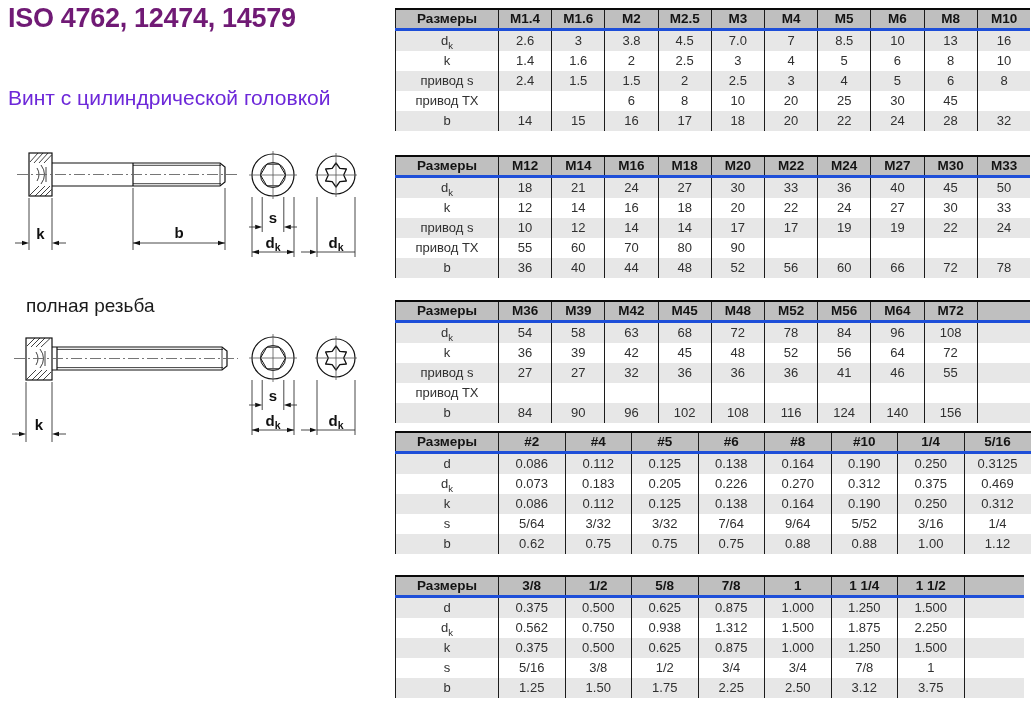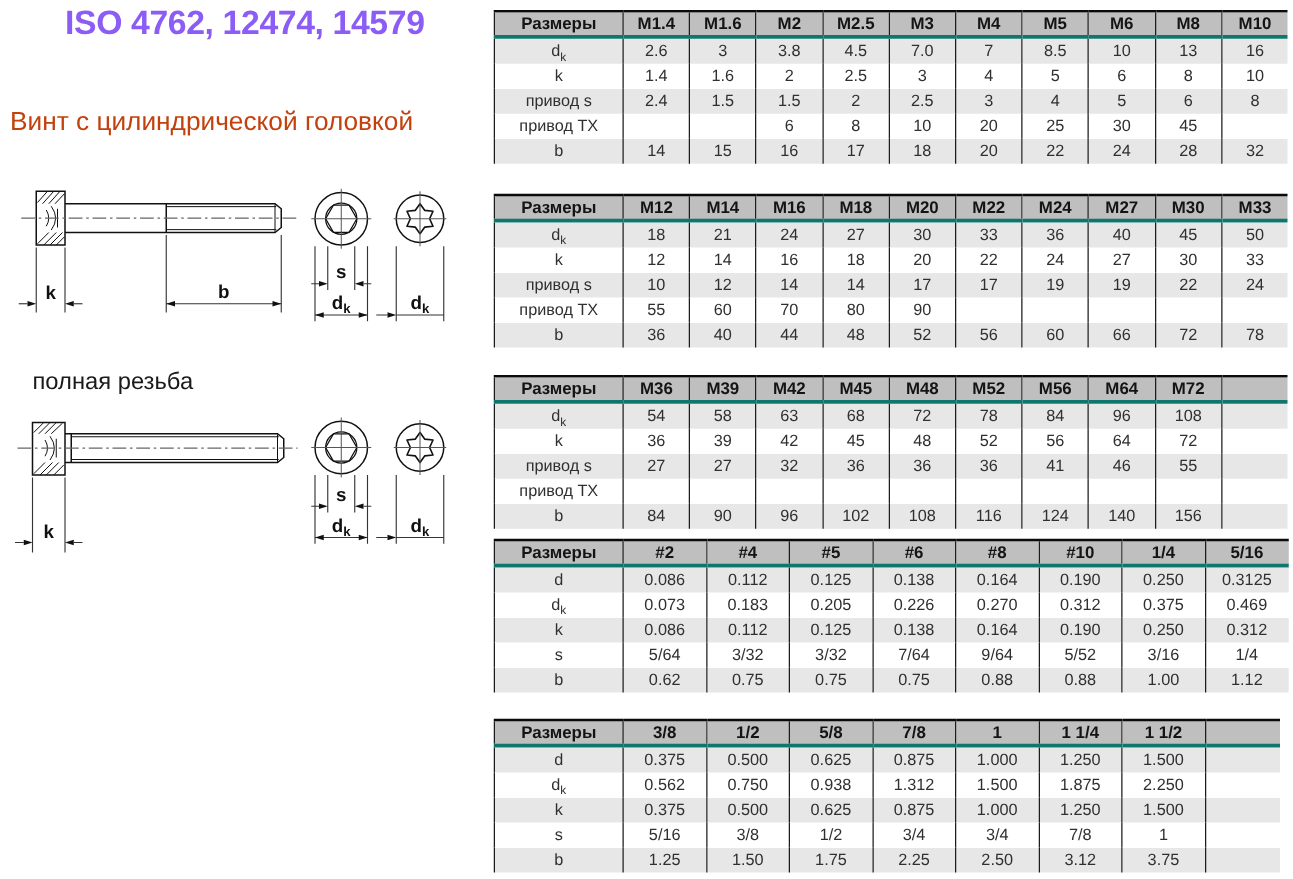--- a/index.html
+++ b/index.html
@@ -2,38 +2,38 @@
 <html style="--header-bg: #bfbfbf; --stripe-bg: #e7e7e7;"><head>
 <meta charset="utf-8">
 <style>
   html,body{margin:0;padding:0;}
   body{
     width:1034px;height:703px;position:relative;overflow:hidden;
     background:#ffffff;color:#111;
     font-family:"Liberation Sans", sans-serif;
   }
   .title-block{position:absolute;left:8px;top:2px;}
-  .title-line{font-size:27px;font-weight:bold;line-height:32px;letter-spacing:-0.3px;color:#8b5cf6;margin-left:44px;}
-  .subtitle{position:absolute;left:8px;top:86px;font-size:21px;line-height:24px;color:#c2410c;}
+  .title-line{font-size:27px;font-weight:bold;line-height:32px;letter-spacing:-0.3px;color:#701a75;}
+  .subtitle{position:absolute;left:8px;top:86px;font-size:21px;line-height:24px;color:#6d28d9;}
   .full-thread-caption{position:absolute;left:26px;top:295px;font-size:19px;color:#1a1a1a;}
   .drawing{position:absolute;left:0;}
   #drawing1{top:148px;}
   #drawing2{top:330px;}
   .tables-pane{position:absolute;left:395px;top:0;width:639px;height:703px;}
   table.size-table{
     position:absolute;left:0;border-collapse:collapse;table-layout:fixed;
     font-size:13px;color:#303030;
   }
   table.size-table th, table.size-table td{
     border-left:1px solid #1c1c1c;padding:0;margin:0;text-align:center;
     height:20px;line-height:20px;overflow:hidden;white-space:nowrap;
   }
   table.size-table tr.hdr th{
     background:var(--header-bg,#bfbfbf);
-    border-top:2px solid #0a0a0a;border-bottom:3px solid #0f766e;
+    border-top:2px solid #0a0a0a;border-bottom:3px solid #1d4ed8;
     height:18px;line-height:18px;font-weight:bold;font-size:13.5px;color:#141414;
   }
   table.size-table tr.stripe td{background:var(--stripe-bg,#e7e7e7);}
   table.size-table sub{font-size:9.5px;line-height:0;}
   svg text.dim{font-family:"Liberation Sans",sans-serif;font-size:15px;font-weight:bold;fill:#101010;}
   svg tspan.sub{font-size:10.5px;}
 </style>
 </head>
 <body>
 

